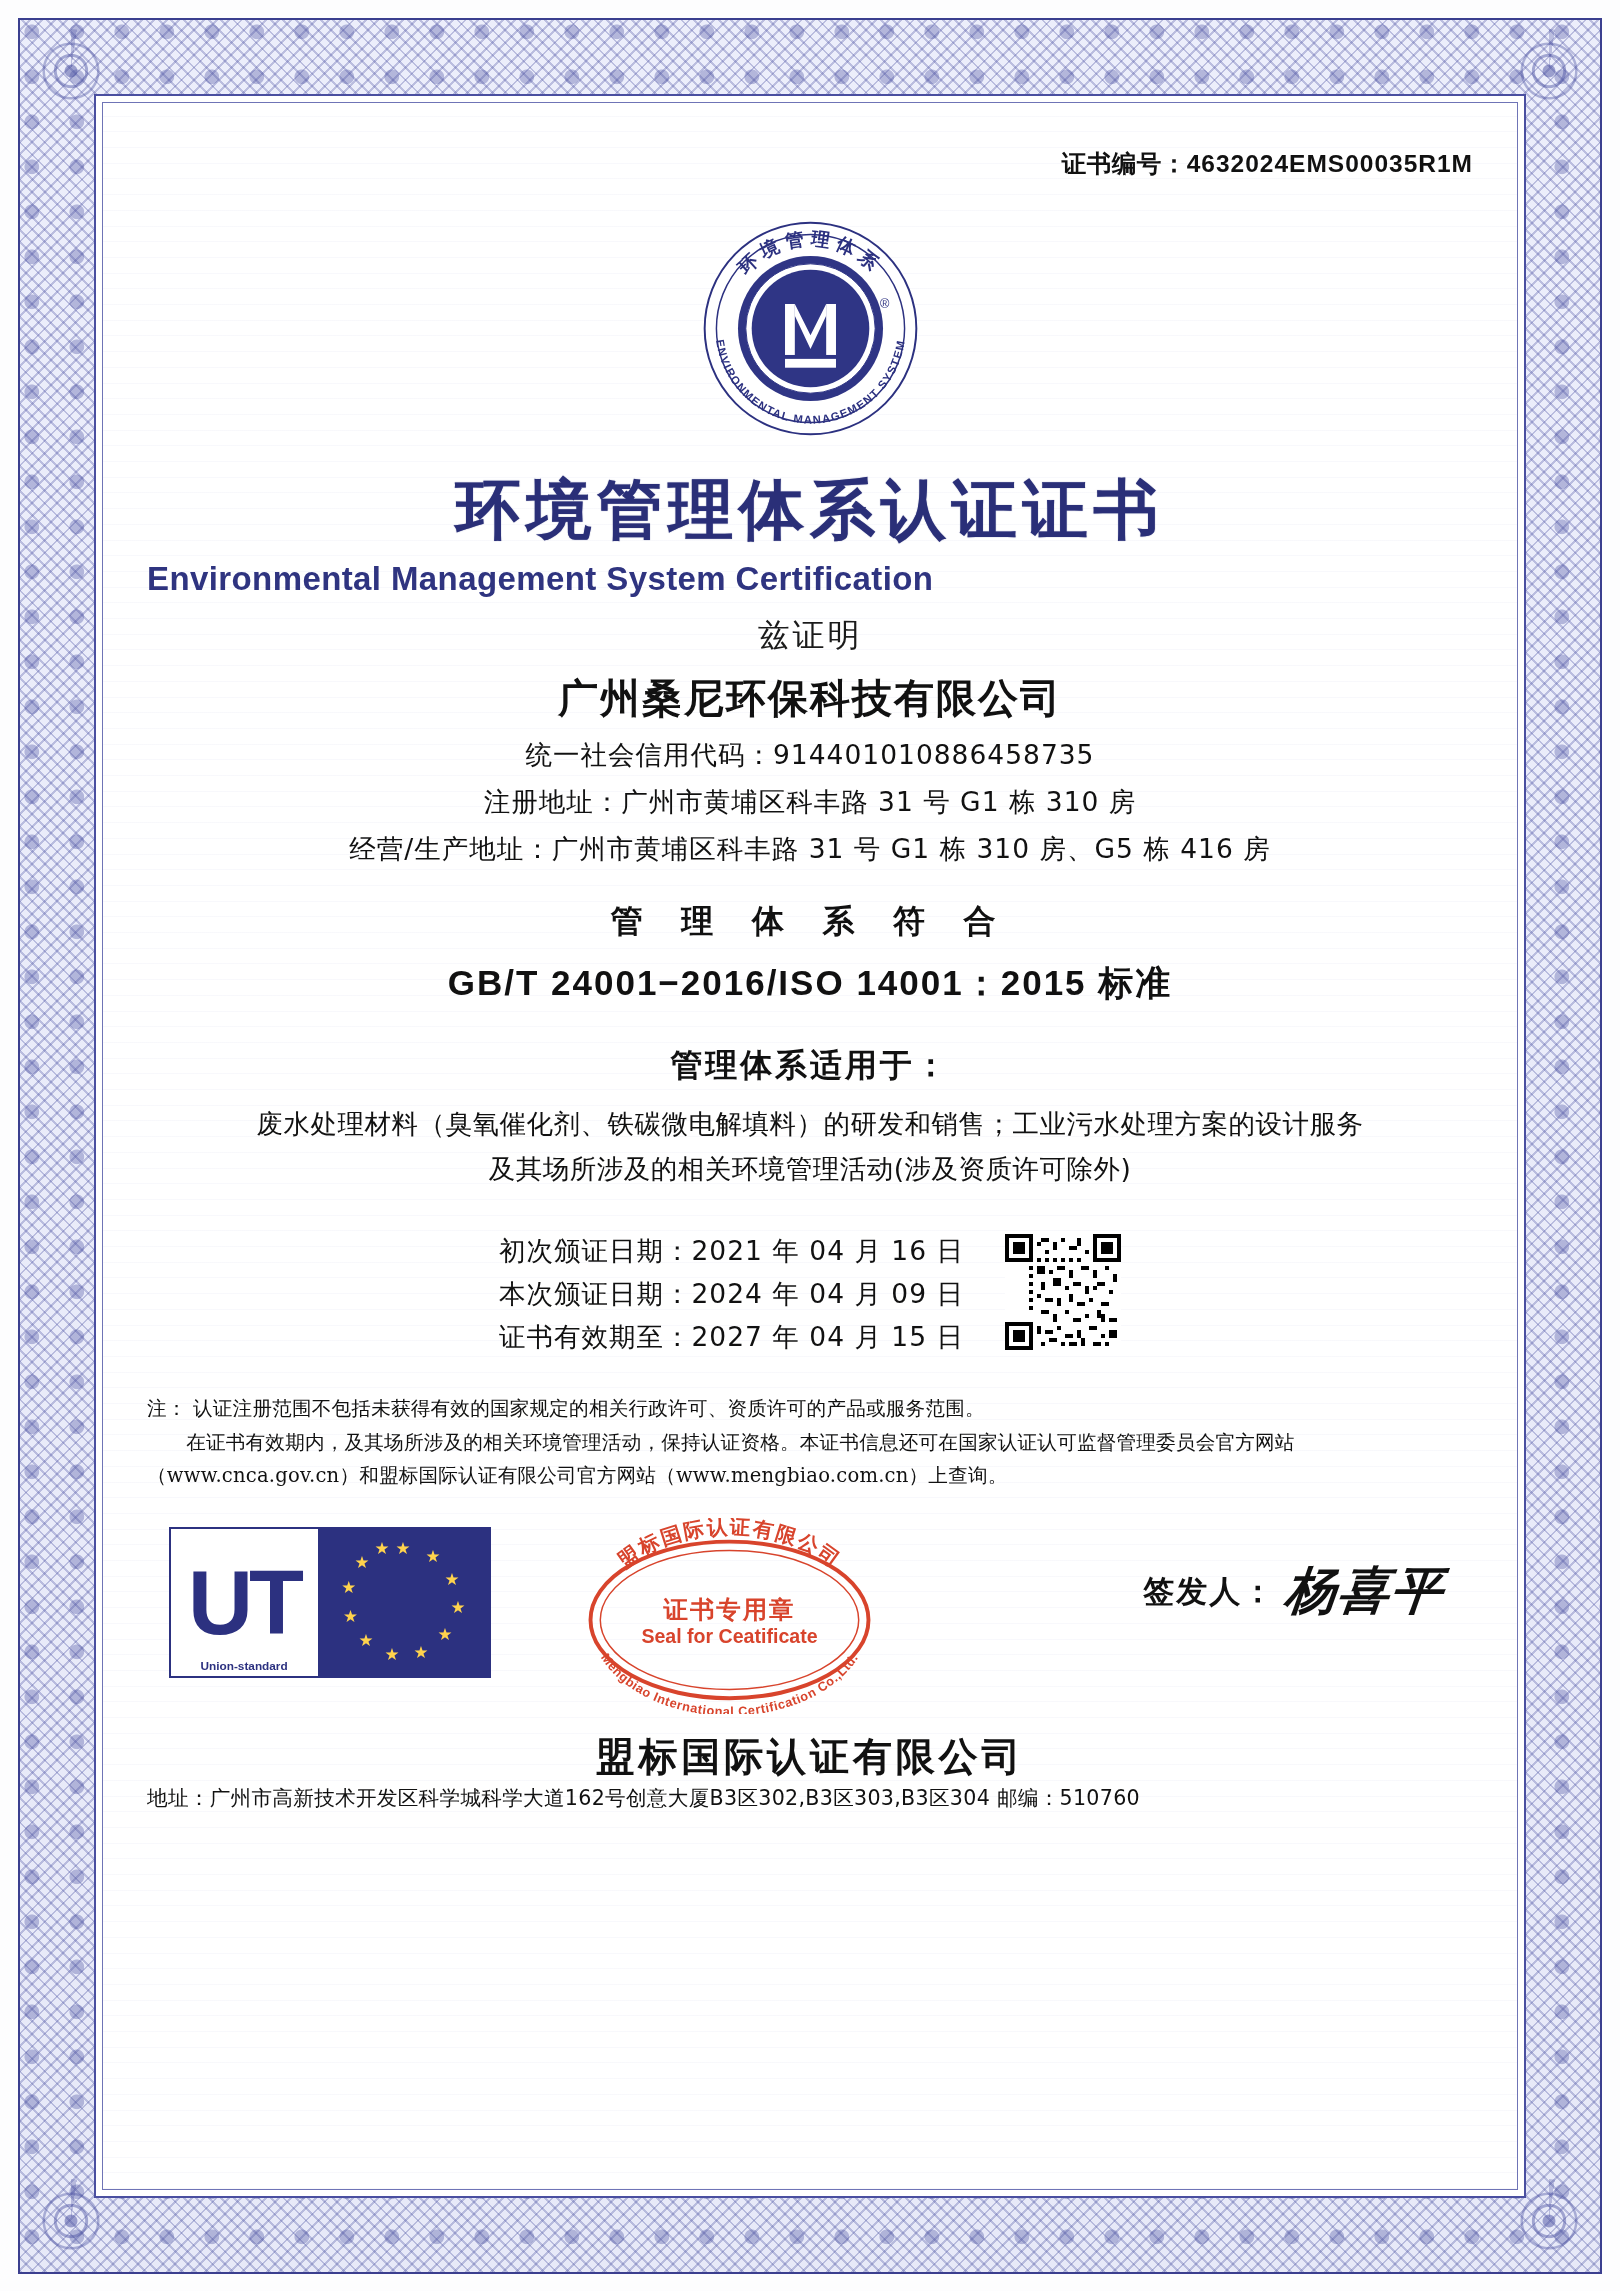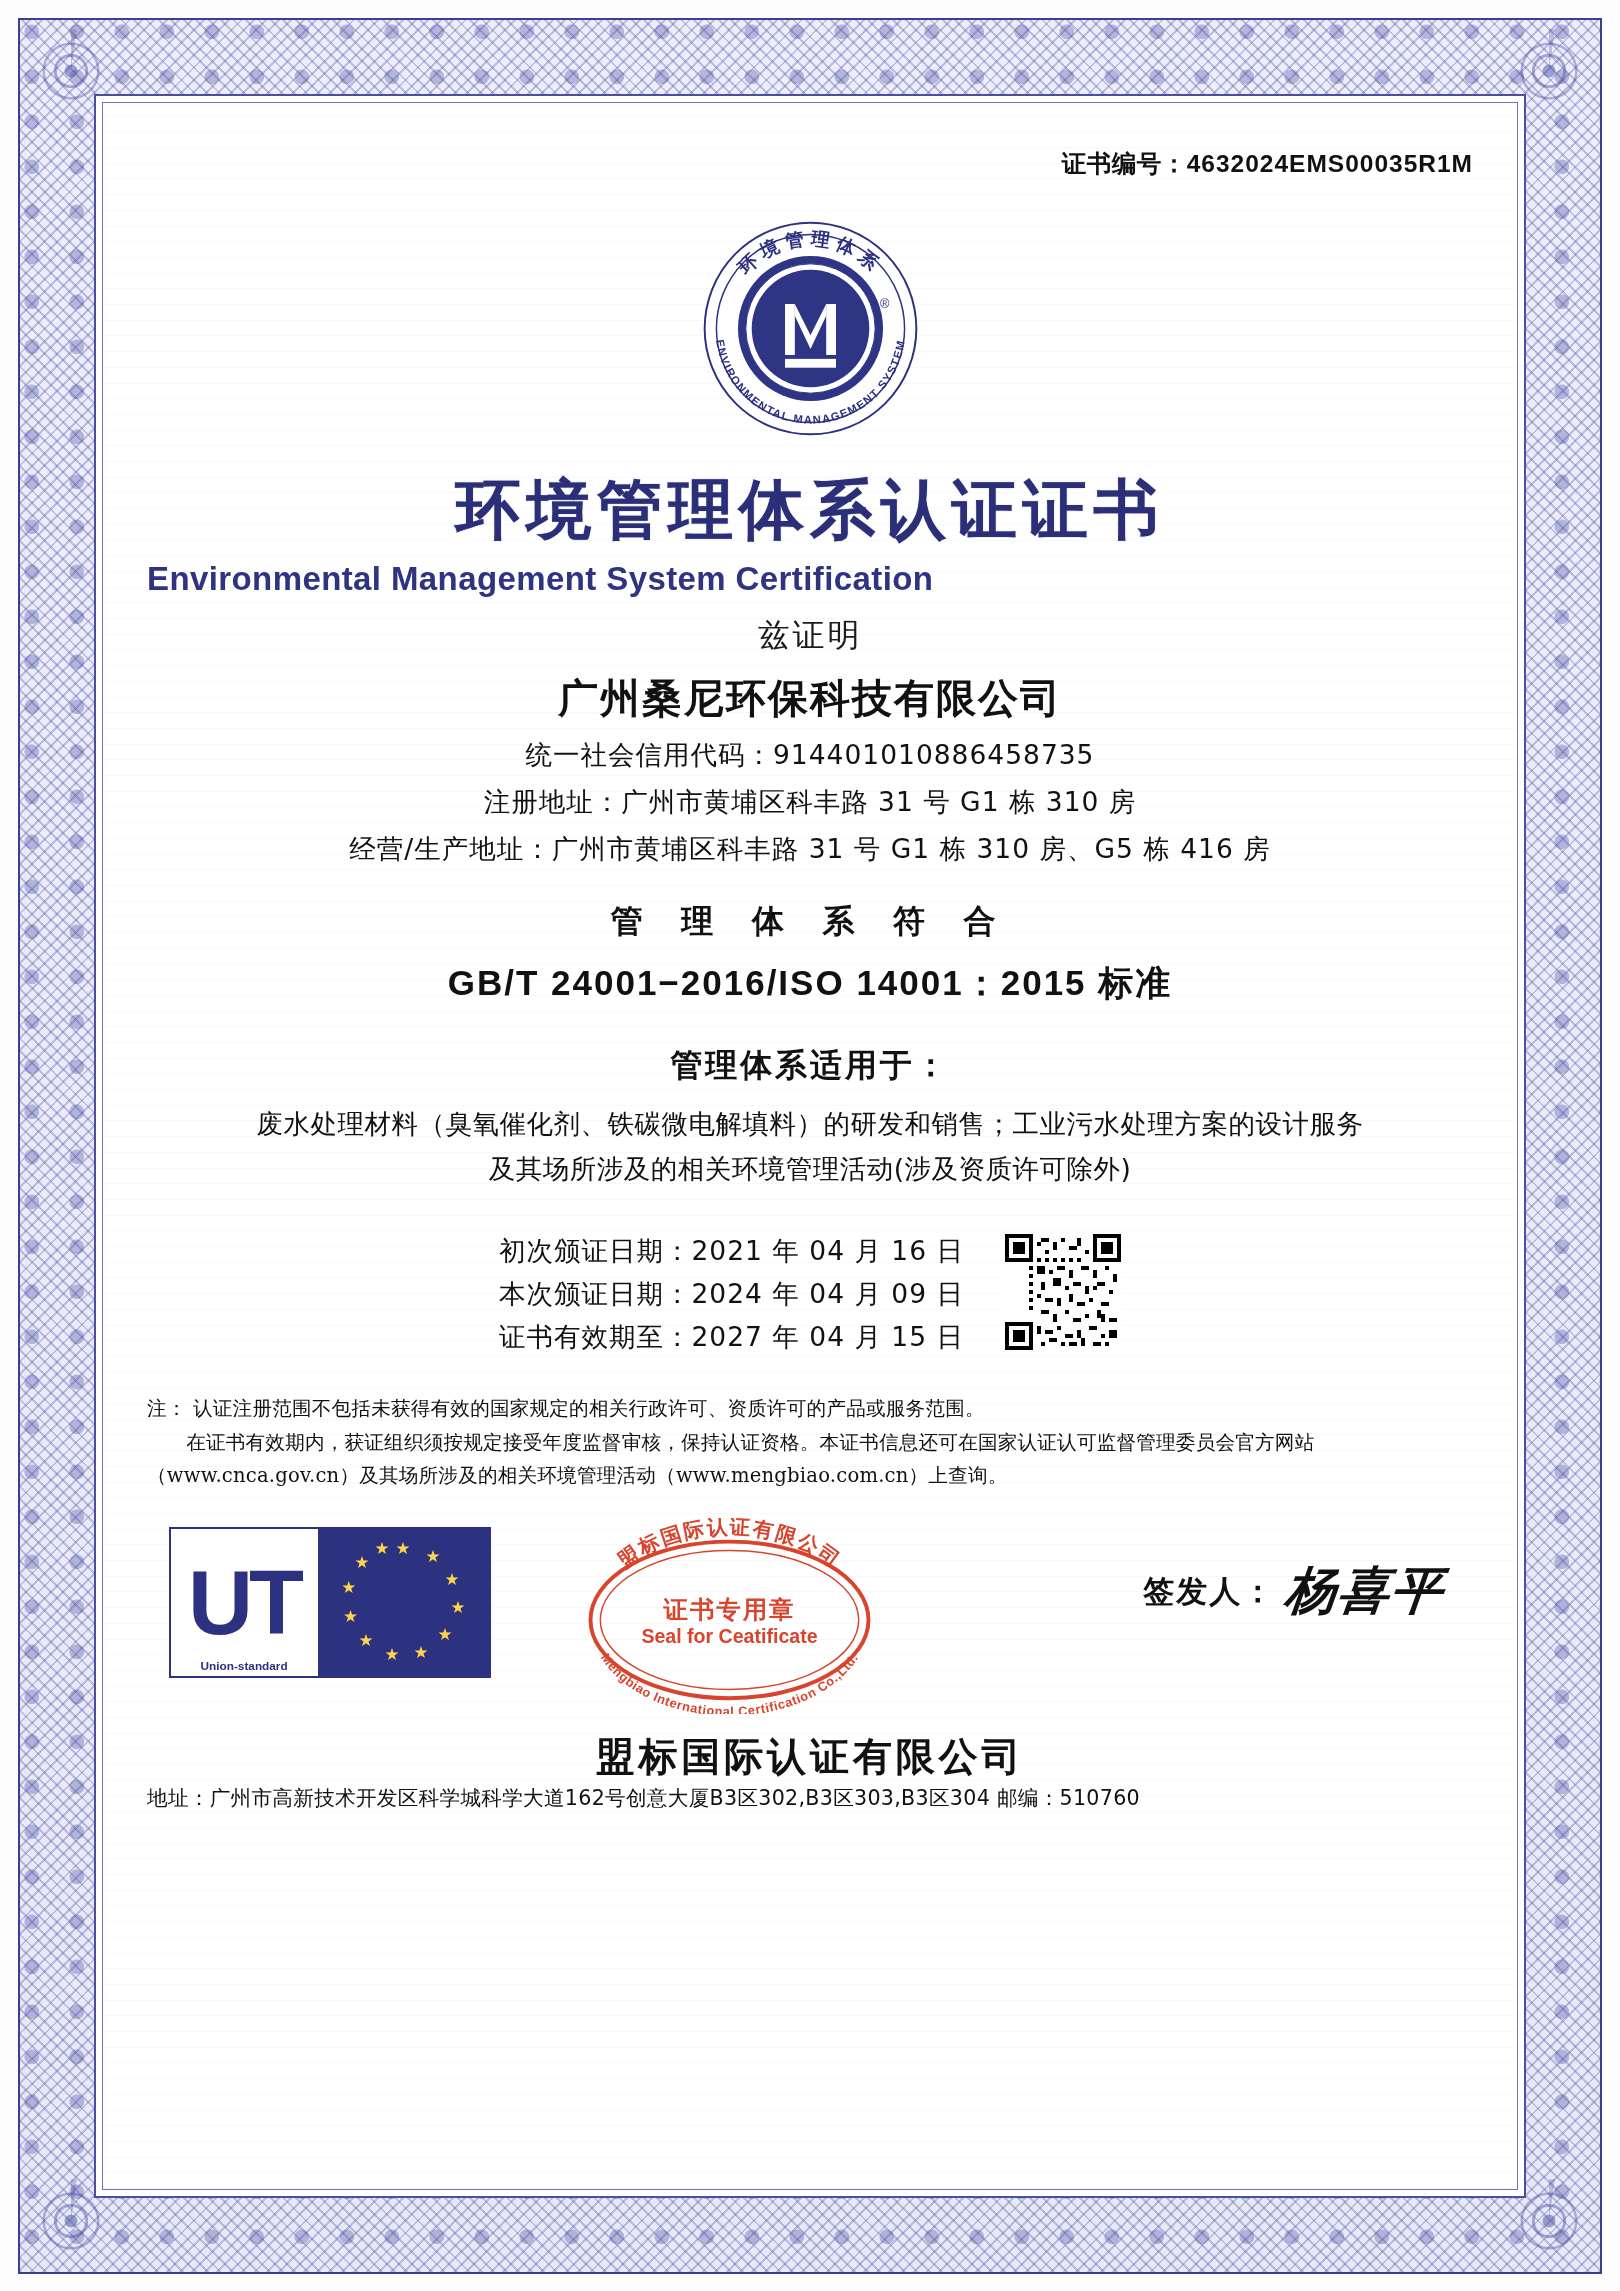--- a/index.html
+++ b/index.html
@@ -351,22 +351,22 @@
               <rect x="8" y="2" width="1" height="1"></rect>
             <rect x="22" y="13" width="1" height="1"></rect>
               <rect x="24" y="20" width="1" height="2"></rect>
           </g>
         </svg>
       </div>
     </div>
 
     <div class="notes">
       <p class="n1">注： 认证注册范围不包括未获得有效的国家规定的相关行政许可、资质许可的产品或服务范围。</p>
-      <p class="n2">在证书有效期内，获证组织须按规定接受年度监督审核，保持认证资格。本证书信息还可在国家认证认可监督管理委员会官方网站</p>
-      <p class="n3">（www.cnca.gov.cn）及其场所涉及的相关环境管理活动（www.mengbiao.com.cn）上查询。</p>
+      <p class="n2">在证书有效期内，及其场所涉及的相关环境管理活动，保持认证资格。本证书信息还可在国家认证认可监督管理委员会官方网站</p>
+      <p class="n3">（www.cnca.gov.cn）和盟标国际认证有限公司官方网站（www.mengbiao.com.cn）上查询。</p>
     </div>
 
     <div class="marks">
 
       <div class="ukas-block">
         <div class="ukas-left">
           <span class="u-letters">UT</span>
           <span class="u-sub">Union-standard</span>
         </div>
         <div class="ukas-right">

